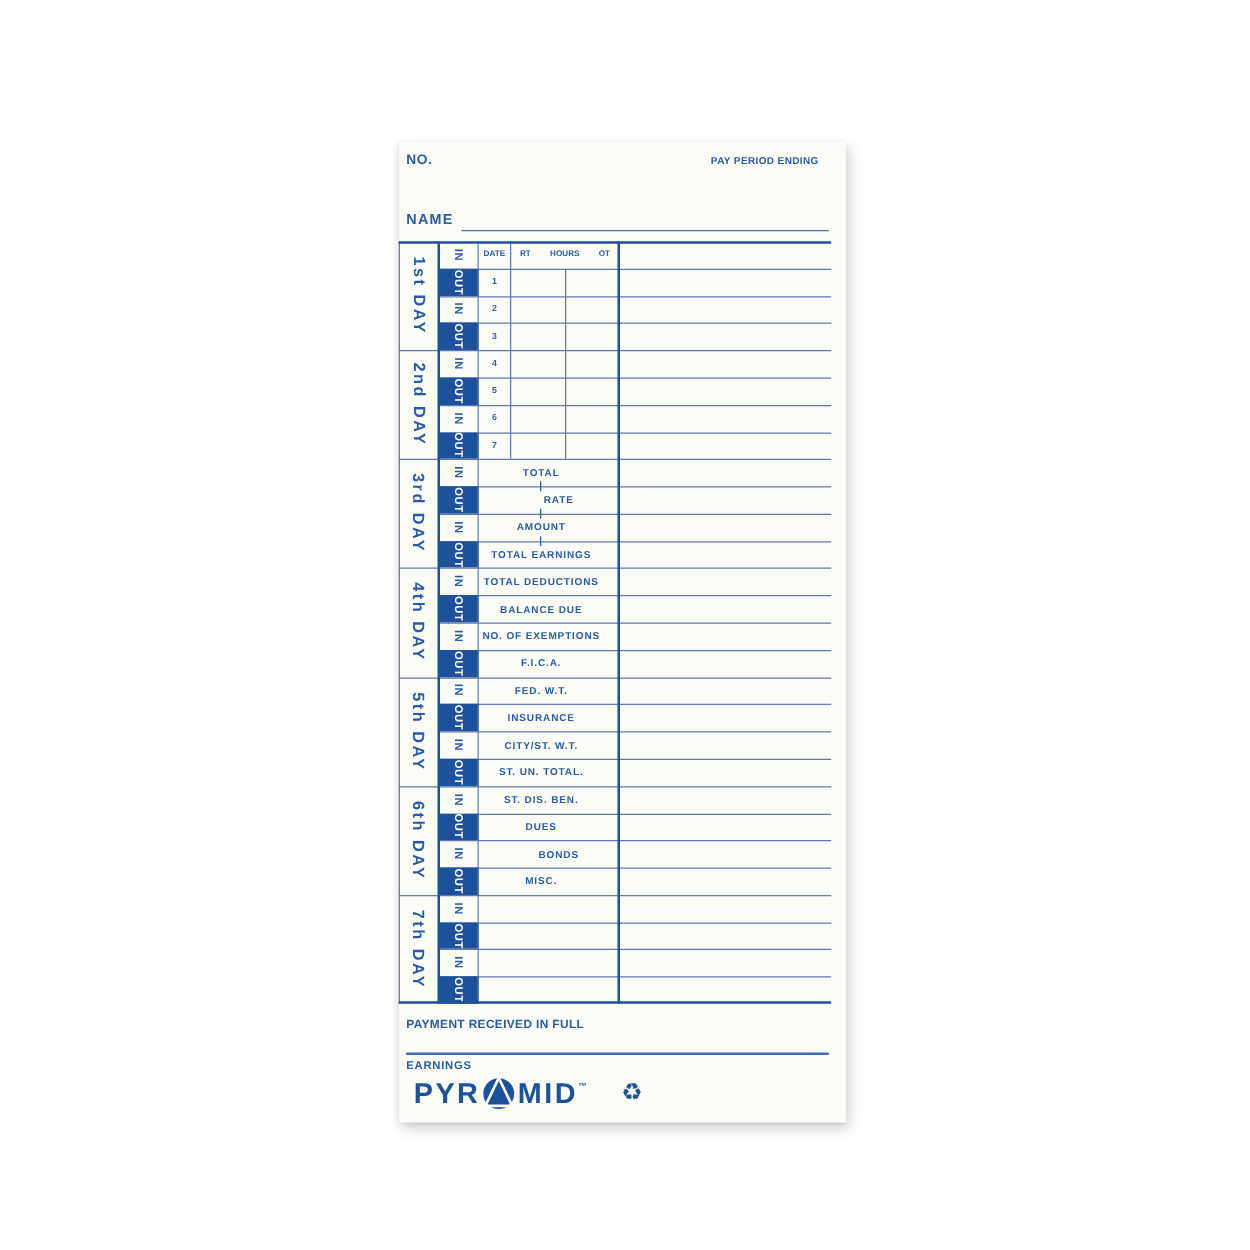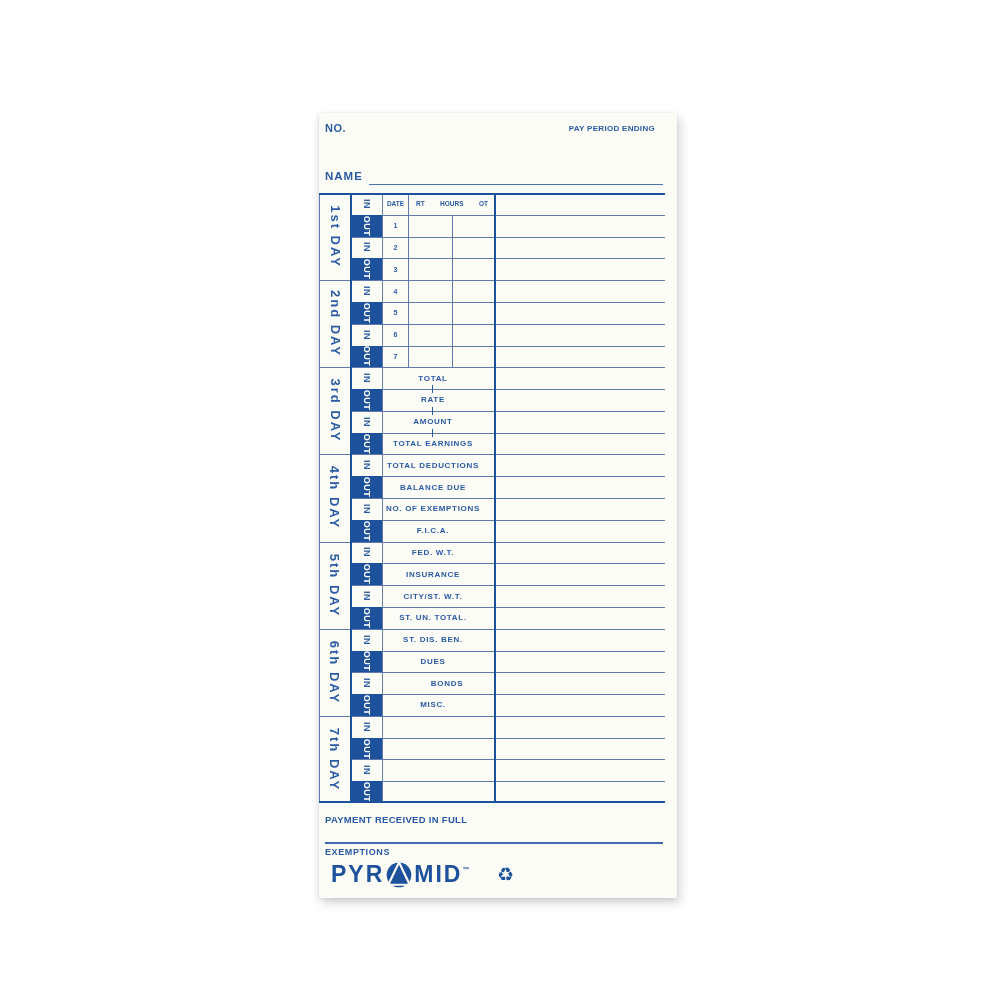--- a/index.html
+++ b/index.html
@@ -138,21 +138,21 @@
         <div class="datecell" style="left: 64px; top: 152.5px; width: 25px; height: 21.7857px;">7</div>
         <div class="hl" style="left: 32px; top: 174.286px; width: 314px; height: 1px;"></div>
         <div class="iocell in" style="left: 32px; top: 174.286px; width: 32px; height: 21.7857px;">
           <span class="rot iotext">IN</span>
         </div>
         <div class="sumlabel" style="left: 58px; top: 174.286px; width: 112px; height: 21.7857px;">TOTAL</div>
         <div class="hl" style="left: 32px; top: 196.071px; width: 314px; height: 1px;"></div>
         <div class="iocell out" style="left: 32px; top: 196.071px; width: 32px; height: 21.7857px;">
           <span class="rot iotext">OUT</span>
         </div>
-        <div class="sumlabel" style="left: 58px; top: 196.071px; width: 112px; height: 21.7857px;">RATE</div>
+        <div class="sumlabel" style="left: 72px; top: 196.071px; width: 112px; height: 21.7857px;">RATE</div>
         <div class="hl" style="left: 32px; top: 217.857px; width: 314px; height: 1px;"></div>
         <div class="iocell in" style="left: 32px; top: 217.857px; width: 32px; height: 21.7857px;">
           <span class="rot iotext">IN</span>
         </div>
         <div class="sumlabel" style="left: 58px; top: 217.857px; width: 112px; height: 21.7857px;">AMOUNT</div>
         <div class="hl" style="left: 32px; top: 239.643px; width: 314px; height: 1px;"></div>
         <div class="iocell out" style="left: 32px; top: 239.643px; width: 32px; height: 21.7857px;">
           <span class="rot iotext">OUT</span>
         </div>
         <div class="sumlabel" style="left: 58px; top: 239.643px; width: 112px; height: 21.7857px;">TOTAL EARNINGS</div>
@@ -246,21 +246,21 @@
         <div class="vl" style="left: 63px; top: 0px; width: 1.4px; height: 610px; opacity: 0.95;"></div>
         <div class="vl" style="left: 88.5px; top: 0px; width: 1px; height: 174.286px;"></div>
         <div class="vl" style="left: 132.5px; top: 21.7857px; width: 1px; height: 152.5px;"></div>
         <div class="vthick" style="left: 175px; top: 0px; width: 2px; height: 610px;"></div>
         <div class="vthick" style="left: 0px; top: 0px; width: 346px; height: 2px;"></div>
         <div class="vthick" style="left: 0px; top: 608px; width: 346px; height: 2px;"></div>
       </div>
 
     <div class="abs blue payment-label">PAYMENT RECEIVED IN FULL</div>
     <div class="abs sig-line"></div>
-    <div class="abs blue sig-label">EXEMPTIONS</div>
+    <div class="abs blue sig-label">EARNINGS</div>
 
     <div class="abs logo">
       <span>PYR</span>
       <span>
         <svg width="28" height="28" viewBox="0 0 30 30">
           <circle cx="15" cy="16" r="13.2" fill="#1d519c"></circle>
           <polygon points="15,1 19,9 11,9" fill="#1d519c"></polygon>
           <polygon points="15,2.5 26.5,26.5 3.5,26.5" fill="none" stroke="#fcfcf6" stroke-width="2.3"></polygon>
         </svg>
       </span>

